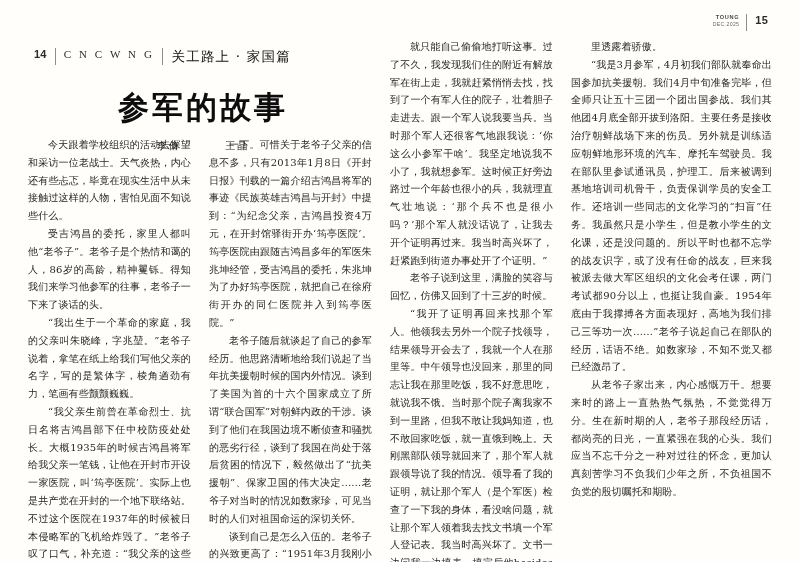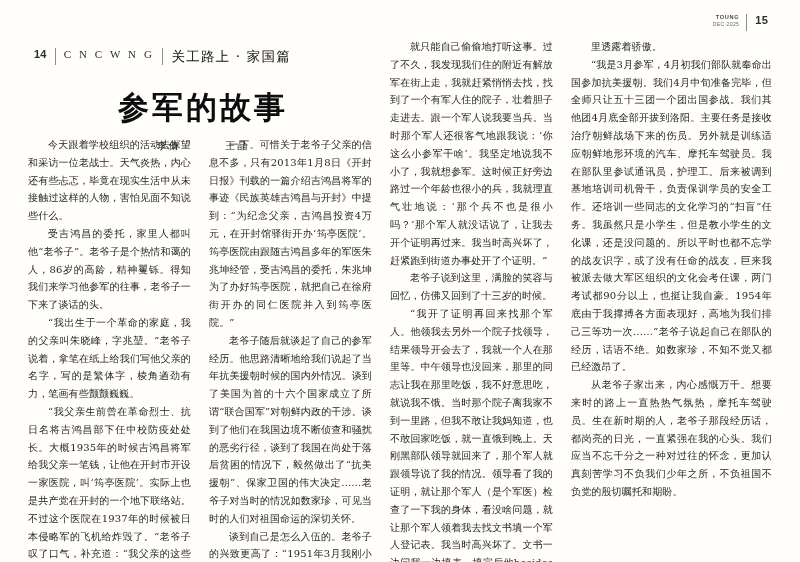--- a/index.html
+++ b/index.html
@@ -207,17 +207,17 @@
         <p>谈到自己是怎么入伍的。老爷子的兴致更高了：“1951年3月我刚小学毕业准备考初中，这时候在全国轰轰烈烈的抗美援朝运动的鼓舞下，13岁的我想起了班超投笔从戎的故事。我就十分想要参军去参加抗美援朝。但是当时开封没有招新兵的单位，我心中就很是着急，又怕家里担心，不敢跟家里人说，</p>
       </div>
     <div class="col" id="col3">
         <p>就只能自己偷偷地打听这事。过了不久，我发现我们住的附近有解放军在街上走，我就赶紧悄悄去找，找到了一个有军人住的院子，壮着胆子走进去。跟一个军人说我要当兵。当时那个军人还很客气地跟我说：‘你这么小参军干啥’。我坚定地说我不小了，我就想参军。这时候正好旁边路过一个年龄也很小的兵，我就理直气壮地说：‘那个兵不也是很小吗？’那个军人就没话说了，让我去开个证明再过来。我当时高兴坏了，赶紧跑到街道办事处开了个证明。”</p>
         <p>老爷子说到这里，满脸的笑容与回忆，仿佛又回到了十三岁的时候。</p>
         <p>“我开了证明再回来找那个军人。他领我去另外一个院子找领导，结果领导开会去了，我就一个人在那里等。中午领导也没回来，那里的同志让我在那里吃饭，我不好意思吃，就说我不饿。当时那个院子离我家不到一里路，但我不敢让我妈知道，也不敢回家吃饭，就一直饿到晚上。天刚黑部队领导就回来了，那个军人就跟领导说了我的情况。领导看了我的证明，就让那个军人（是个军医）检查了一下我的身体，看没啥问题，就让那个军人领着我去找文书填一个军人登记表。我当时高兴坏了。文书一边问我一边填表，填完后他besides给我一套崭新的棉军衣，一式没收宽的衣服。当时这个没有的是我的衣服。我一边穿一边笑个不停。眼神</p>
       </div>
     <div class="col" id="col4">
         <p>里透露着骄傲。</p>
         <p>“我是3月参军，4月初我们部队就奉命出国参加抗美援朝。我们4月中旬准备完毕，但全师只让五十三团一个团出国参战。我们其他团4月底全部开拔到洛阳。主要任务是接收治疗朝鲜战场下来的伤员。另外就是训练适应朝鲜地形环境的汽车、摩托车驾驶员。我在部队里参试通讯员，护理工。后来被调到基地培训司机骨干，负责保训学员的安全工作。还培训一些同志的文化学习的“扫盲”任务。我虽然只是小学生，但是教小学生的文化课，还是没问题的。所以平时也都不忘学的战友识字，或了没有任命的战友，巨来我被派去做大军区组织的文化会考任课，两门考试都90分以上，也挺让我自豪。1954年底由于我撑搏各方面表现好，高地为我们排己三等功一次……”老爷子说起自己在部队的经历，话语不绝。如数家珍，不知不觉又都已经激昂了。</p>
-        <p>从老爷子家出来，内心感慨万千。想要来时的路上一直热热气氛热，摩托车驾驶员。生在新时期的人，老爷子那段经历话，都岗亮的日光，一直紧强在我的心头。我们应当不忘千分之一种对过往的怀念，更加认真刻苦学习不负我们少年之所，不负祖国不负党的殷切嘱托和期盼。</p>
+        <p>从老爷子家出来，内心感慨万千。想要来时的路上一直热热气氛热，不觉觉得万分。生在新时期的人，老爷子那段经历话，都岗亮的日光，一直紧强在我的心头。我们应当不忘千分之一种对过往的怀念，更加认真刻苦学习不负我们少年之所，不负祖国不负党的殷切嘱托和期盼。</p>
       </div>
   </div>
 
 </div>
 
 </body></html>

